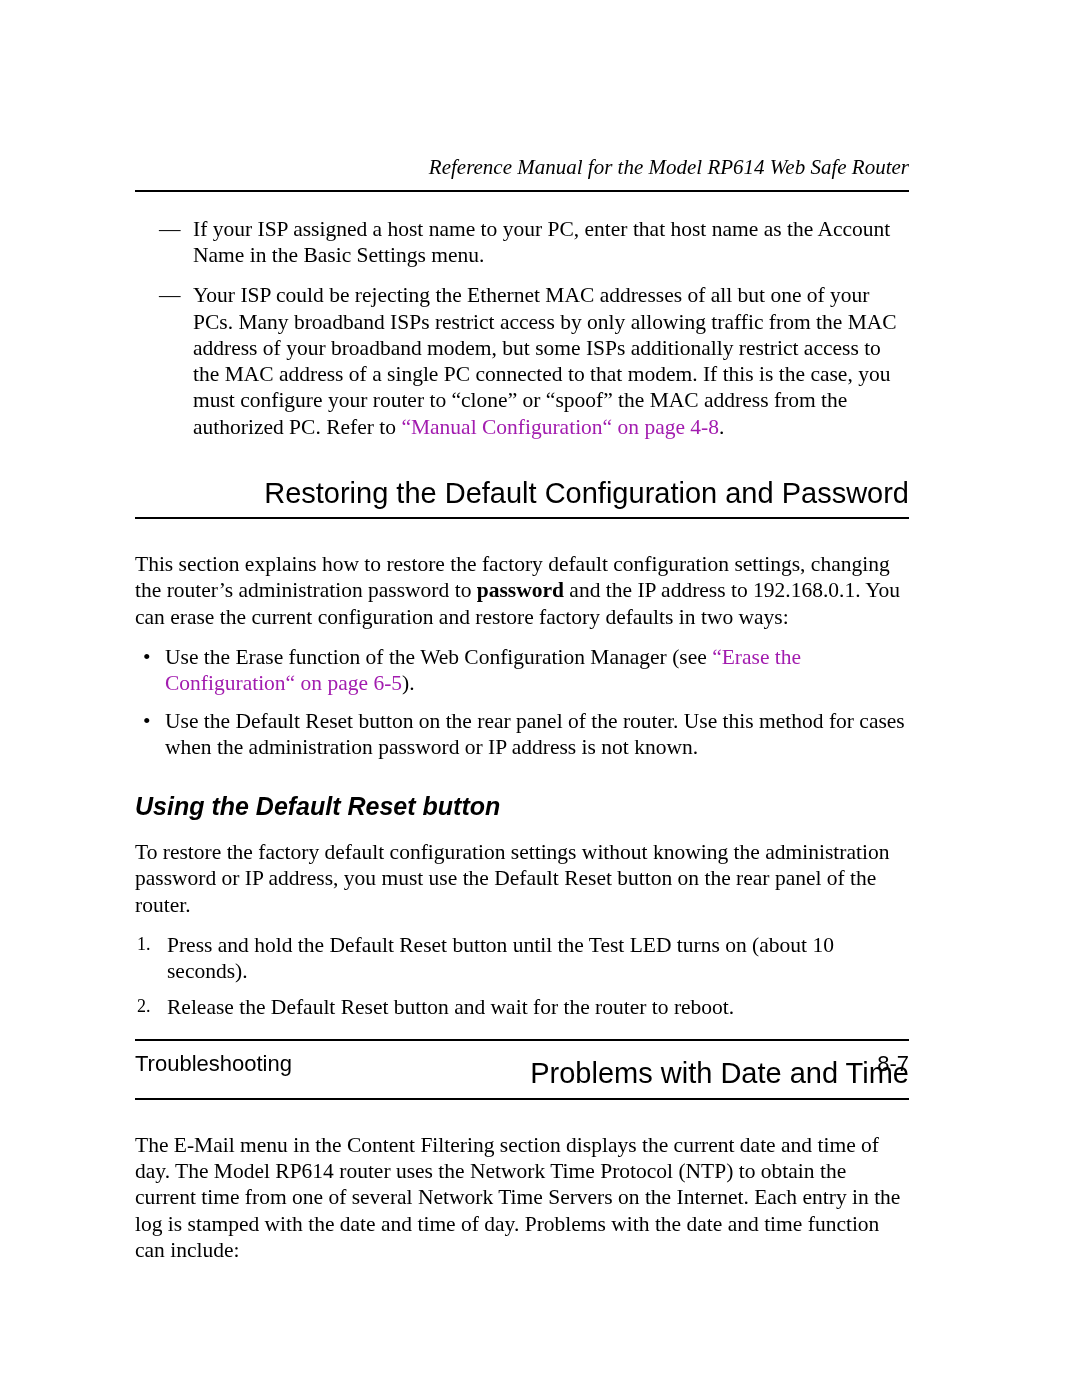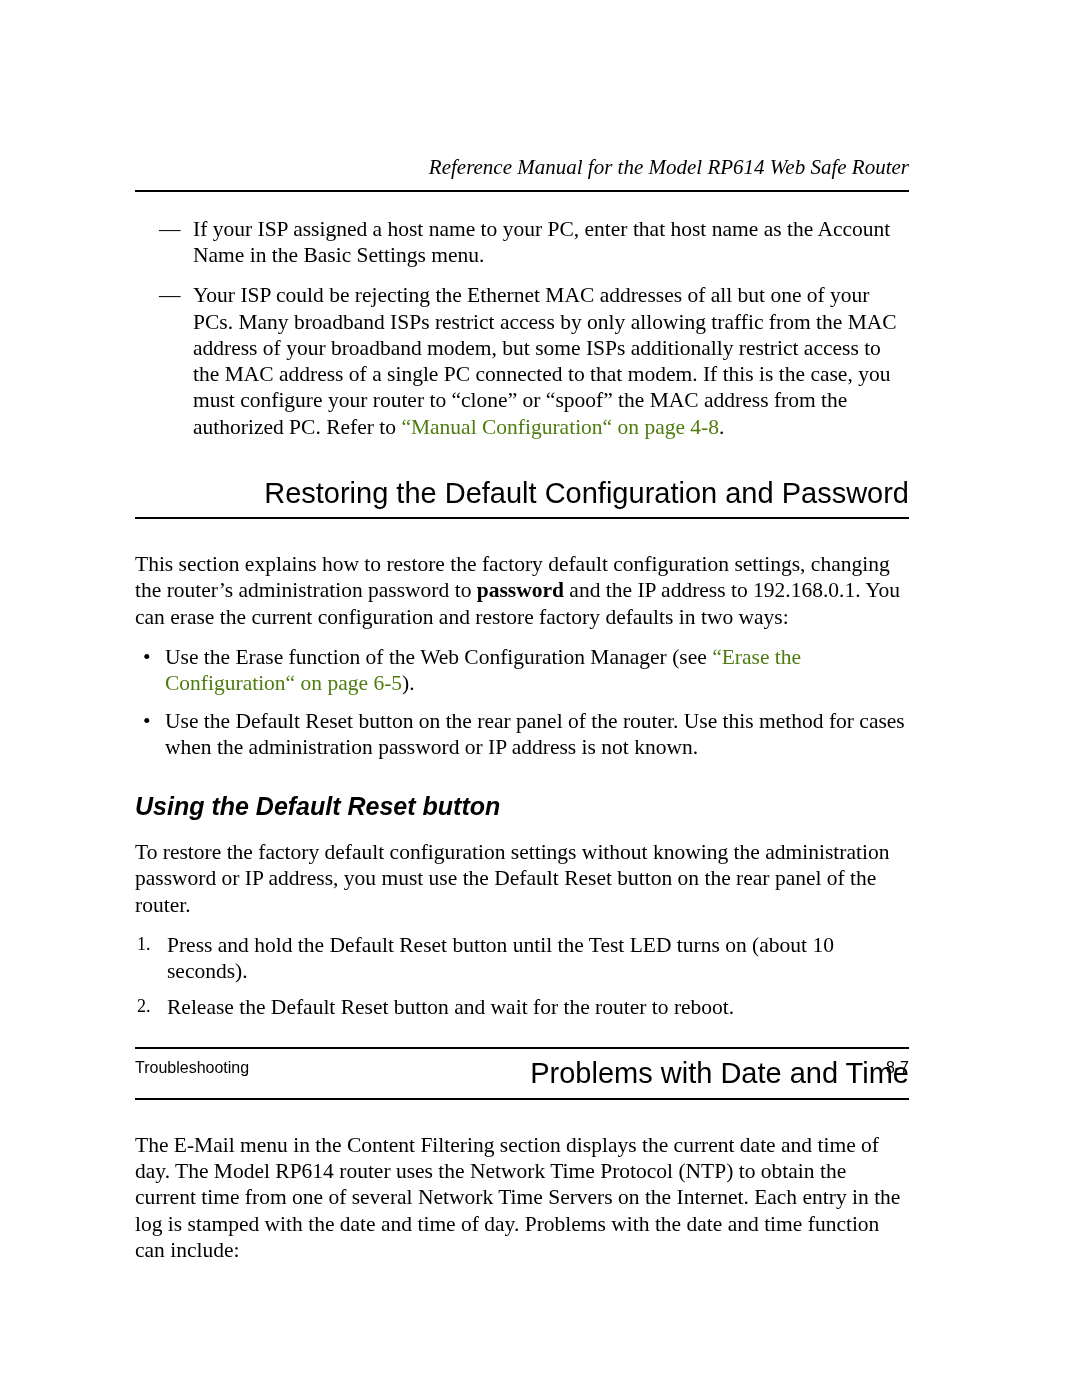--- a/index.html
+++ b/index.html
@@ -43,21 +43,21 @@
     padding-left: 18px;
     margin-bottom: 14px;
   }
   .dash-list > li::before {
     content: "—";
     position: absolute;
     left: -16px;
     top: 0;
   }
   .link {
-    color: #4d7c0f;
+    color: #a21caf;
     text-align: center;
   }
   h2.section {
     font-family: Arial, Helvetica, sans-serif;
     font-weight: normal;
     font-size: 29px;
     margin: 0 0 6px 0;
     text-align: right;
   }
   .section-rule {
@@ -118,21 +118,21 @@
   }
   .footer-rule {
     border: none;
     border-top: 2px solid #000;
     margin: 0 0 10px 0;
   }
   .footer-row {
     display: flex;
     justify-content: space-between;
     font-family: Arial, Helvetica, sans-serif;
-    font-size: 16px;
+    font-size: 22px;
   }
   .bold { font-weight: bold; }
 </style>
 </head>
 <body>
 
 <div class="page">
 
   <div class="running-header">Reference Manual for the Model RP614 Web Safe Router</div>
   <hr class="header-rule">

